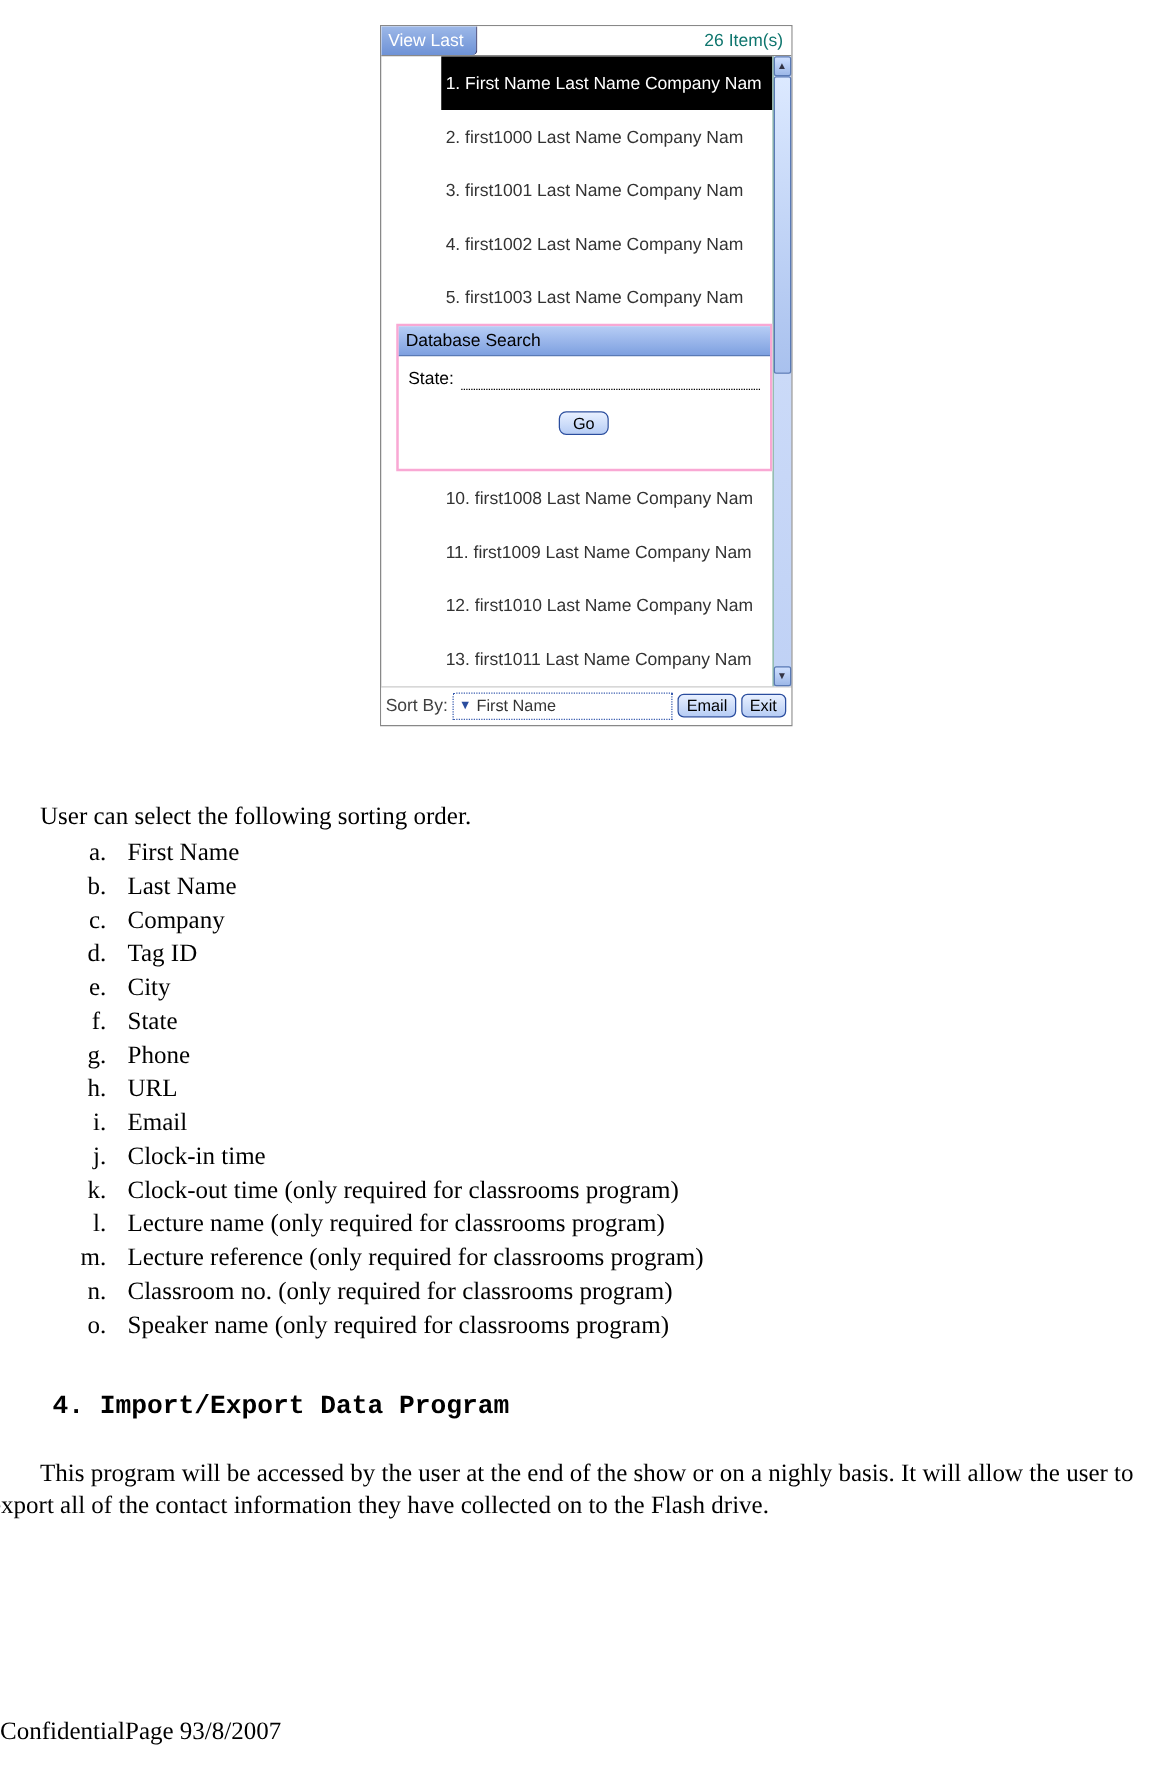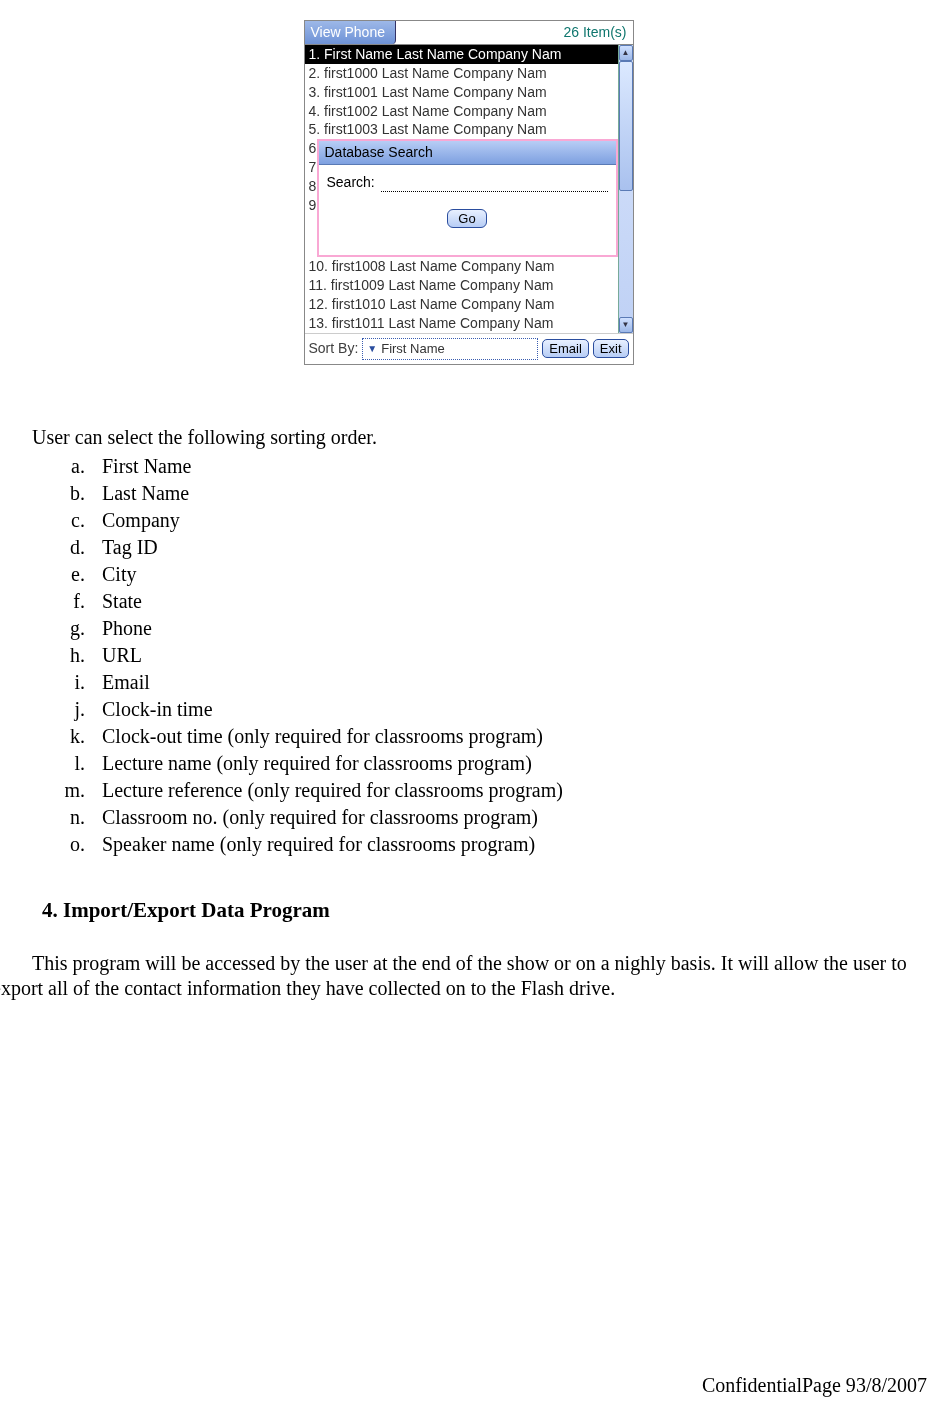--- a/index.html
+++ b/index.html
@@ -54,24 +54,25 @@
   .list-area {
     display: flex;
     border-bottom: 1px solid #ccc;
     position: relative;
   }
   .list-col {
     flex: 1;
     overflow: hidden;
   }
   .row {
-    padding: 0 4px;
+    padding: 12px 4px;
     white-space: nowrap;
     overflow: hidden;
     color: #333;
+    margin-left: 48px;
   }
   .row.sel {
     background: #000;
     color: #fff;
   }
   .scrollbar {
     width: 14px;
     background: linear-gradient(#d7e3fb, #bfd1f5);
     border-left: 1px solid #7a9;
     display: flex;
@@ -203,53 +204,53 @@
   ol.sort-list {
     list-style: lower-alpha;
     margin: 0 0 40px 0;
     padding-left: 58px;
   }
   ol.sort-list li {
     padding-left: 12px;
     margin: 2px 0;
   }
   .section-heading {
-    font-family: Liberation Serif, serif;
+    font-family: Liberation Mono, monospace;
     font-weight: bold;
     font-size: 21px;
     margin: 0 0 28px 10px;
   }
   .body-para {
     margin: 0 0 0 0;
     text-indent: 40px;
     padding-right: 4px;
     line-height: 1.25;
   }
   .body-para-wrap {
     padding: 0 0 0 0;
   }
 
   
   .footer {
     position: absolute;
-    left: 12px; right: 0;
+    left: 0; right: 0;
     bottom: 28px;
     display: flex;
-    justify-content: flex-end;
+    justify-content: flex-start;
     padding: 0 10px 0 0;
     font-size: 20px;
   }
 </style>
 </head>
 <body>
 <div class="page">
 
 <div class="device-wrap">
   <div class="titlebar">
-    <div class="titlebar-left">View Phone</div>
+    <div class="titlebar-left">View Last</div>
     <div class="titlebar-right">26 Item(s)</div>
   </div>
 
   <div class="list-area">
     <div class="list-col">
       <div class="row sel">1. First Name Last Name  Company Nam</div>
       <div class="row">2. first1000 Last Name  Company Nam</div>
       <div class="row">3. first1001 Last Name  Company Nam</div>
       <div class="row">4. first1002 Last Name  Company Nam</div>
       <div class="row">5. first1003 Last Name  Company Nam</div>
@@ -258,21 +259,21 @@
         <div class="left-partials">
           <div class="row">6</div>
           <div class="row">7</div>
           <div class="row">8</div>
           <div class="row">9</div>
         </div>
         <div class="popup">
           <div class="popup-title">Database Search</div>
           <div class="popup-body">
             <div class="search-line">
-              <span>Search:</span>
+              <span>State:</span>
               <input class="search-input" type="text" style="">
             </div>
             <button class="go-btn">Go</button>
           </div>
         </div>
       </div>
 
       <div class="row">10. first1008 Last Name  Company Nam</div>
       <div class="row">11. first1009 Last Name  Company Nam</div>
       <div class="row">12. first1010 Last Name  Company Nam</div>

